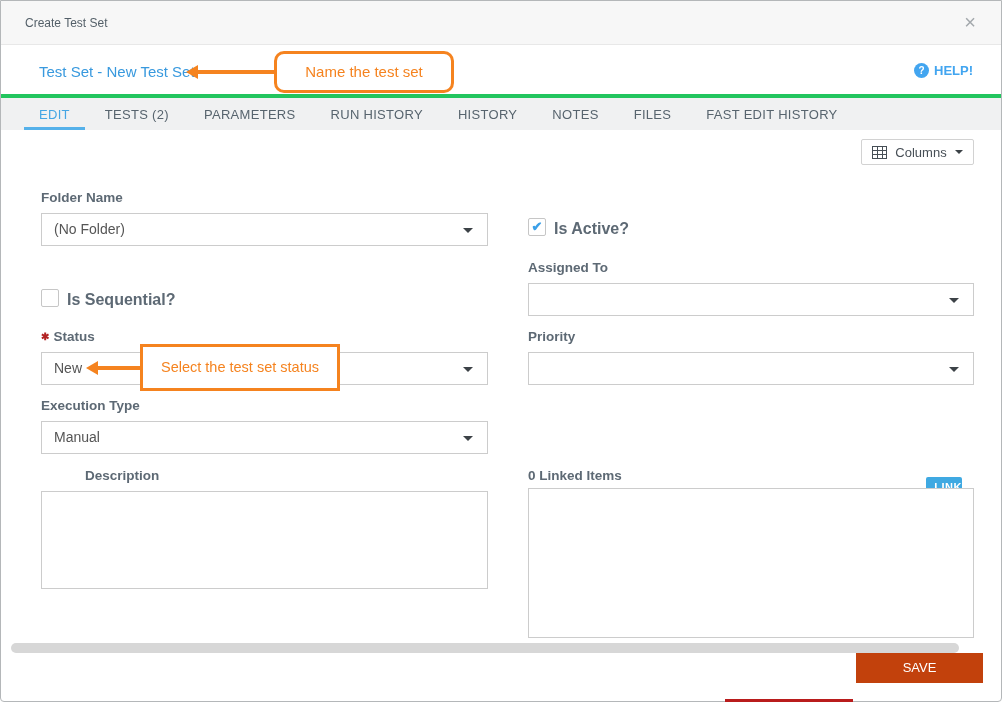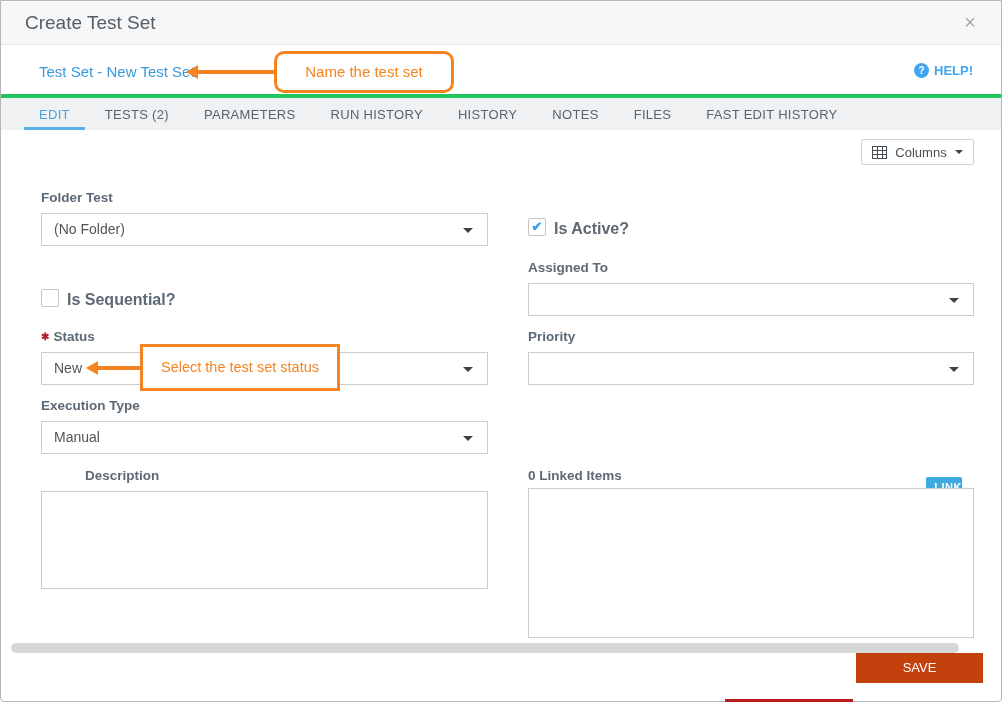--- a/index.html
+++ b/index.html
@@ -10,21 +10,21 @@
     background:#fff; border:1px solid #b4b7b9; border-radius:0 0 4px 4px;
   }
 
   
   .hdr {
     position:absolute; left:0; top:0; width:100%; height:44px;
     background:#f7f7f7; border-bottom:1px solid #e8e8e8;
   }
   .hdr-title {
     position:absolute; left:24px; top:0; line-height:44px;
-    font-size:19px; color:#535f68;
+    font-size:12px; color:#535f68;
   }
   .hdr-close {
     position:absolute; right:18px; top:8px; width:26px; height:26px;
     font-size:20px; line-height:26px; text-align:center;
     color:#a3a8ac; cursor:pointer;
   }
 
   
   .crumb-link {
     position:absolute; left:38px; top:62px; font-size:15px;
@@ -158,21 +158,21 @@
       <rect x="0.5" y="0.5" width="14" height="12" fill="none" stroke="#474f56"></rect>
       <line x1="0.5" y1="4.5" x2="14.5" y2="4.5" stroke="#474f56"></line>
       <line x1="0.5" y1="8.5" x2="14.5" y2="8.5" stroke="#474f56"></line>
       <line x1="5.5" y1="0.5" x2="5.5" y2="12.5" stroke="#474f56"></line>
       <line x1="10.5" y1="0.5" x2="10.5" y2="12.5" stroke="#474f56"></line>
     </svg>
     <span class="columns-label">Columns</span>
     <span class="caret-sm"></span>
   </div>
 
-  <span class="lbl" style="left:40px; top:189px;">Folder Test</span>
+  <span class="lbl" style="left:40px; top:189px;">Folder Name</span>
   <div class="select" style="left:40px; top:212px; width:447px;">
     <span>(No Folder)</span>
     <span class="caret"></span>
   </div>
 
   <div class="checkbox" style="left:40px; top:288px;"></div>
   <span class="cb-label" style="left:66px; top:290px;">Is Sequential?</span>
 
   <span class="lbl" style="left:40px; top:328px;"><span class="req">✱</span><span>Status</span></span>
   <div class="select" style="left:40px; top:351px; width:447px;">

